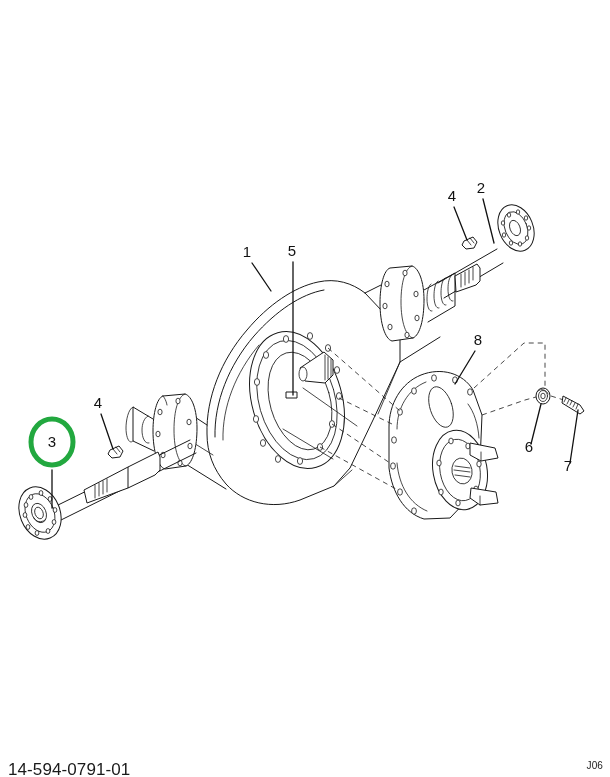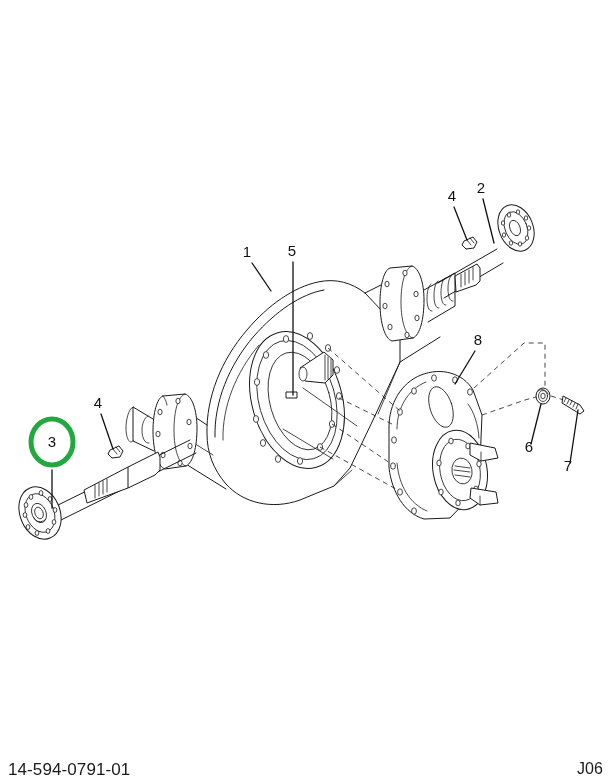--- a/index.html
+++ b/index.html
@@ -30,21 +30,21 @@
     top: 760px;
     font-size: 17px;
     color: #1a1a1a;
     letter-spacing: 0.1px;
     white-space: nowrap;
   }
   .footer-right {
     position: absolute;
     right: 7px;
     top: 760px;
-    font-size: 16px;
+    font-size: 10px;
     color: #1a1a1a;
     letter-spacing: 0.1px;
     white-space: nowrap;
   }
   .cal-text {
     font-family: "Liberation Sans", sans-serif;
     font-size: 15px;
     fill: #111111;
   }
 </style>

